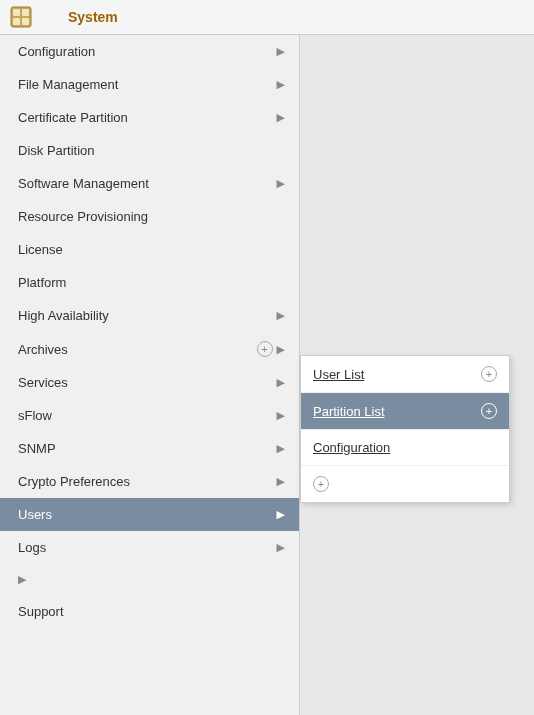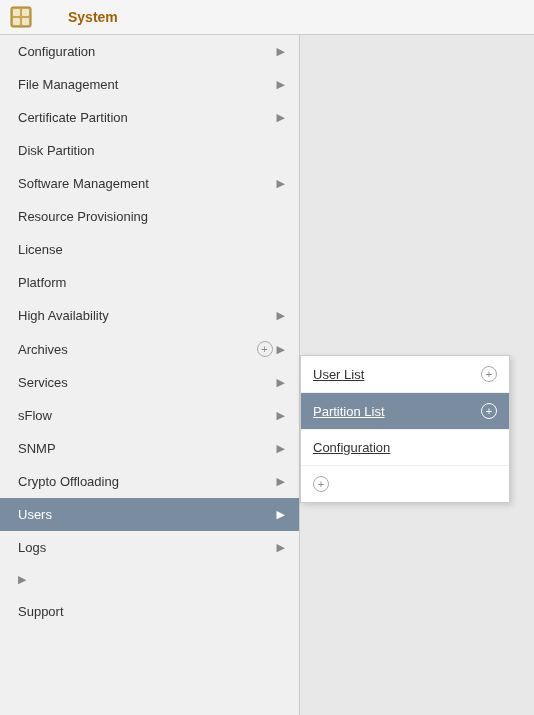--- a/index.html
+++ b/index.html
@@ -211,21 +211,21 @@
           <span class="arrow">▶</span>
         </div>
       </div>
       <div class="menu-item">
         <span class="label">SNMP</span>
         <div class="icons">
           <span class="arrow">▶</span>
         </div>
       </div>
       <div class="menu-item">
-        <span class="label">Crypto Offloading</span>
+        <span class="label">Crypto Preferences</span>
         <div class="icons">
           <span class="arrow">▶</span>
         </div>
       </div>
       <div class="menu-item active">
         <span class="label">Users</span>
         <div class="icons">
           <span class="arrow">▶</span>
         </div>
       </div>

